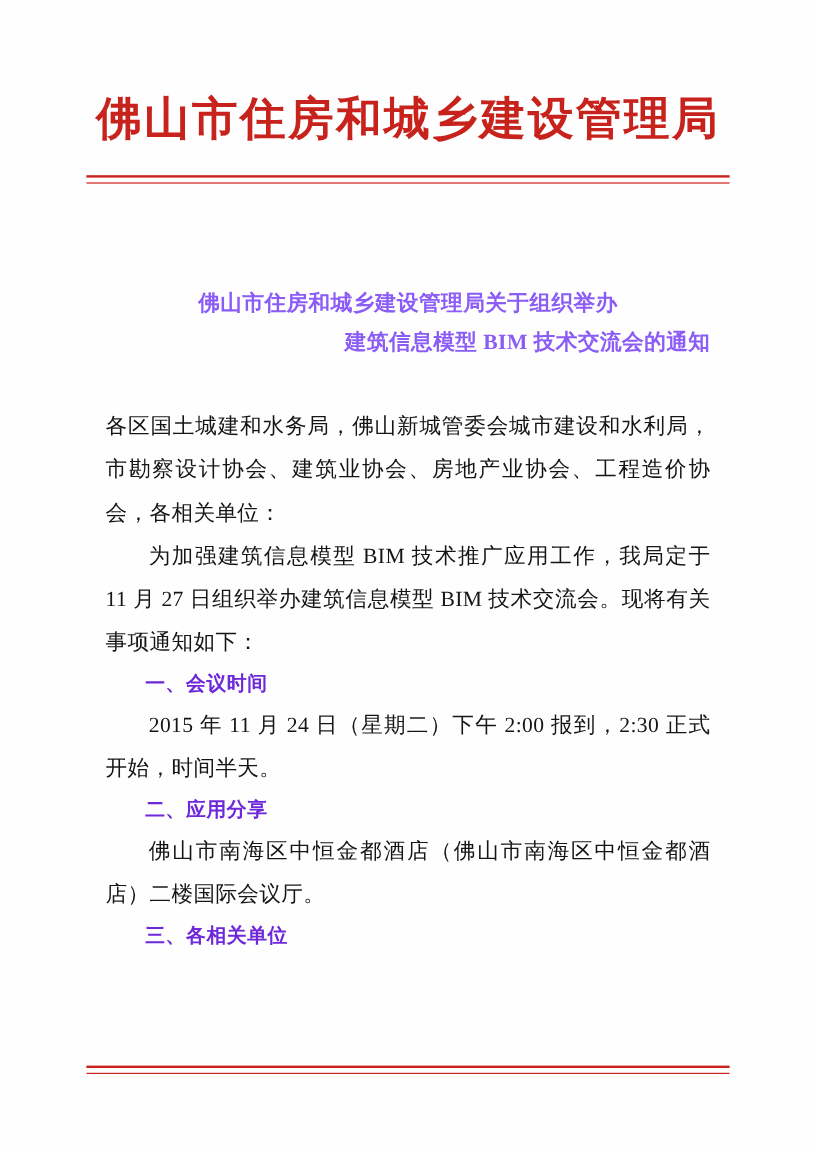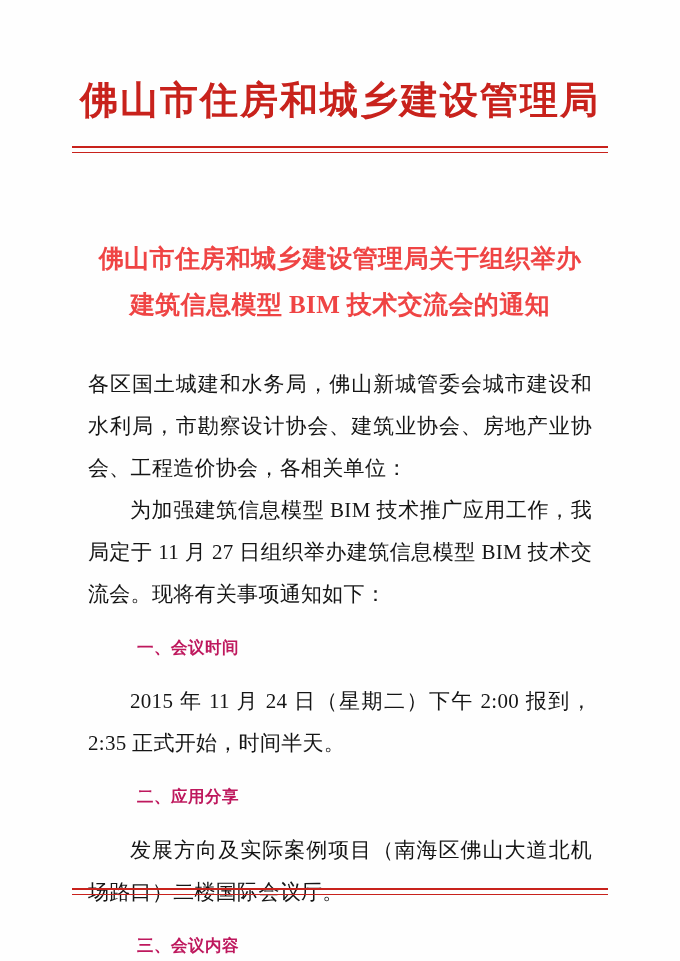--- a/index.html
+++ b/index.html
@@ -63,53 +63,54 @@
   .doc {
     position: absolute;
     left: 88px;
     top: 236px;
     width: 504px;
   }
 
   .doc-title {
     text-align: center;
     font-weight: bold;
-    font-size: 25px;
+    font-size: 18px;
     line-height: 1.85;
     letter-spacing: 0.4px;
-    color: #ef4444;
+    color: #8b5cf6;
   }
   .doc-title .line2 {
     display: block;
+    text-align: right;
   }
 
   .para {
-    font-size: 21px;
+    font-size: 18px;
     line-height: 2.0;
     letter-spacing: 0.3px;
     text-align: justify;
     text-justify: inter-ideograph;
     margin: 0;
     color: #151515;
   }
   .para.indent {
     text-indent: 2em;
   }
   .first-para {
     margin-top: 34px;
   }
 
   .section-head {
     font-size: 16.5px;
     font-weight: bold;
     line-height: 2.0;
     text-indent: 2em;
     letter-spacing: 0.5px;
-    margin: 16px;
-    color: #be185d;
+    margin: 0;
+    color: #6d28d9;
   }
 
   
   .rule-bottom {
     position: absolute;
     left: 72px;
     top: 888px;
     width: 536px;
     height: 0;
     border-top: 2.5px solid #c8221c;
@@ -140,25 +141,25 @@
     <div class="doc-title">
       <span>佛山市住房和城乡建设管理局关于组织举办</span>
       <span class="line2">建筑信息模型 BIM 技术交流会的通知</span>
     </div>
 
     <p class="para first-para">各区国土城建和水务局，佛山新城管委会城市建设和水利局，市勘察设计协会、建筑业协会、房地产业协会、工程造价协会，各相关单位：</p>
 
     <p class="para indent">为加强建筑信息模型 BIM 技术推广应用工作，我局定于 11 月 27 日组织举办建筑信息模型 BIM 技术交流会。现将有关事项通知如下：</p>
 
     <p class="section-head">一、会议时间</p>
-    <p class="para indent">2015 年 11 月 24 日（星期二）下午 2:00 报到，2:35 正式开始，时间半天。</p>
+    <p class="para indent">2015 年 11 月 24 日（星期二）下午 2:00 报到，2:30 正式开始，时间半天。</p>
 
     <p class="section-head">二、应用分享</p>
-    <p class="para indent">发展方向及实际案例项目（南海区佛山大道北机场路口）二楼国际会议厅。</p>
+    <p class="para indent">佛山市南海区中恒金都酒店（佛山市南海区中恒金都酒店）二楼国际会议厅。</p>
 
-    <p class="section-head">三、会议内容</p>
+    <p class="section-head">三、各相关单位</p>
 
   </div>
 
   <div class="rule-bottom"></div>
   <div class="rule-bottom-2"></div>
 
 </div>
 
 </body></html>

